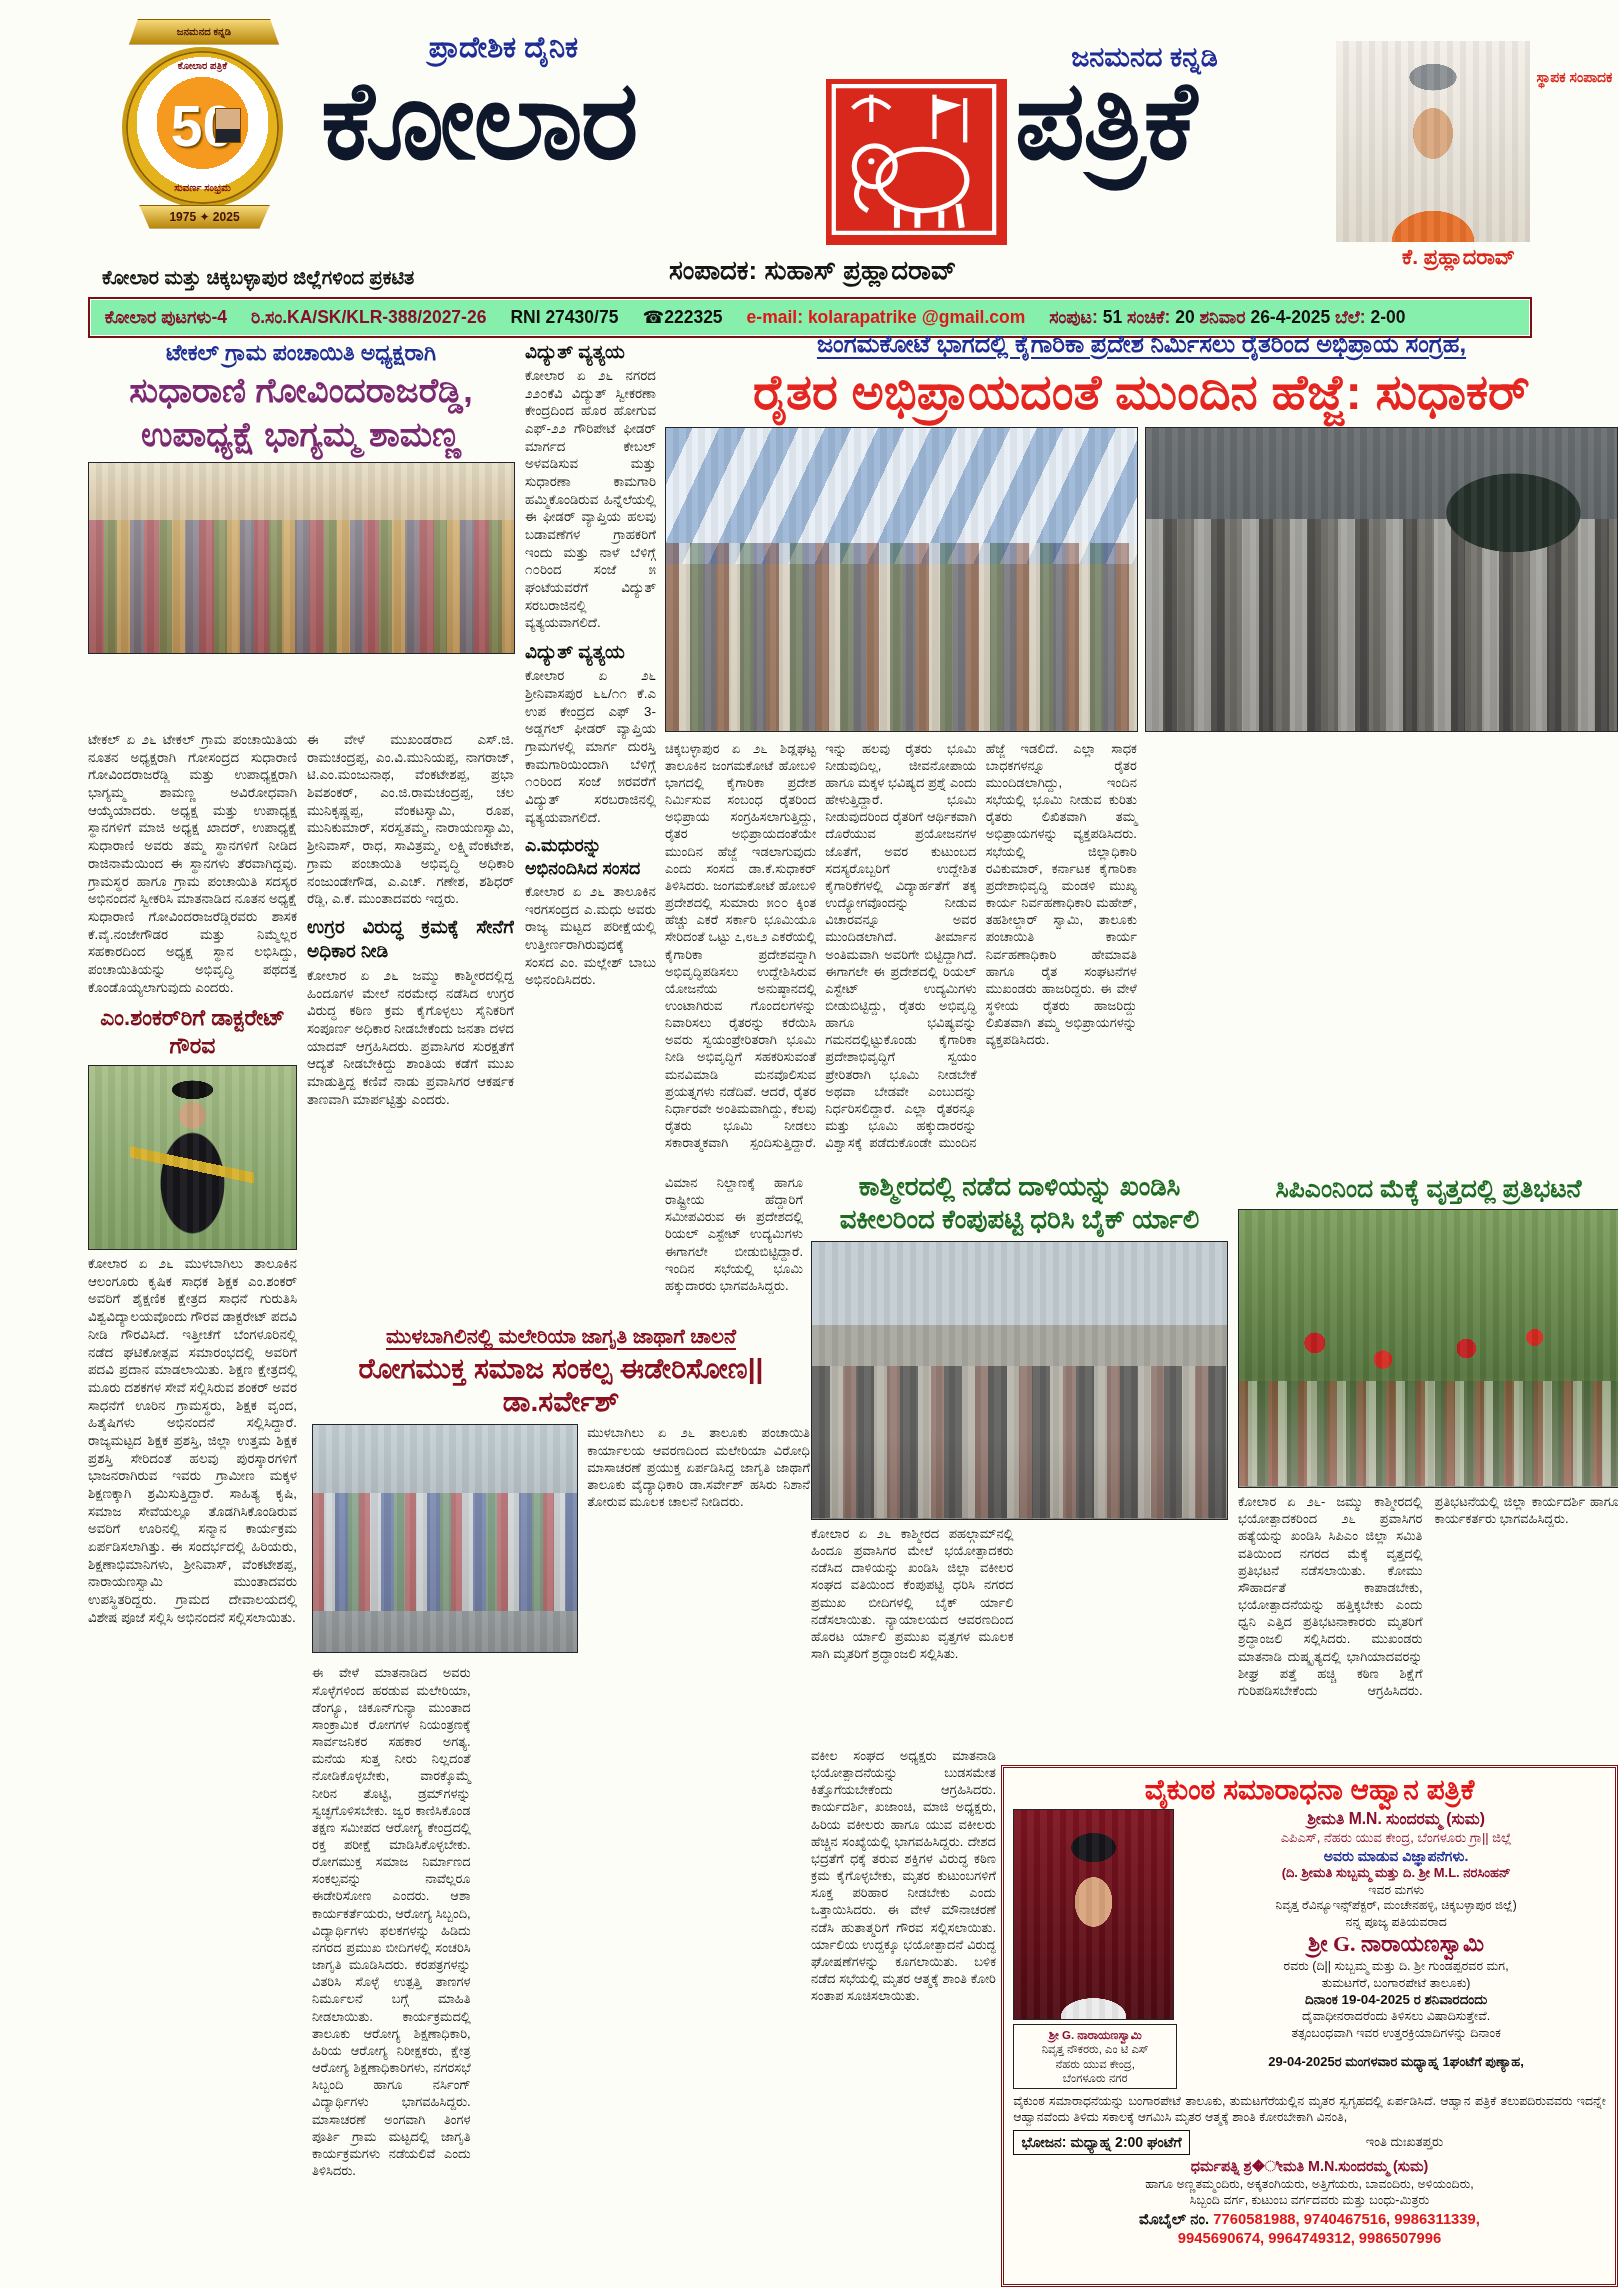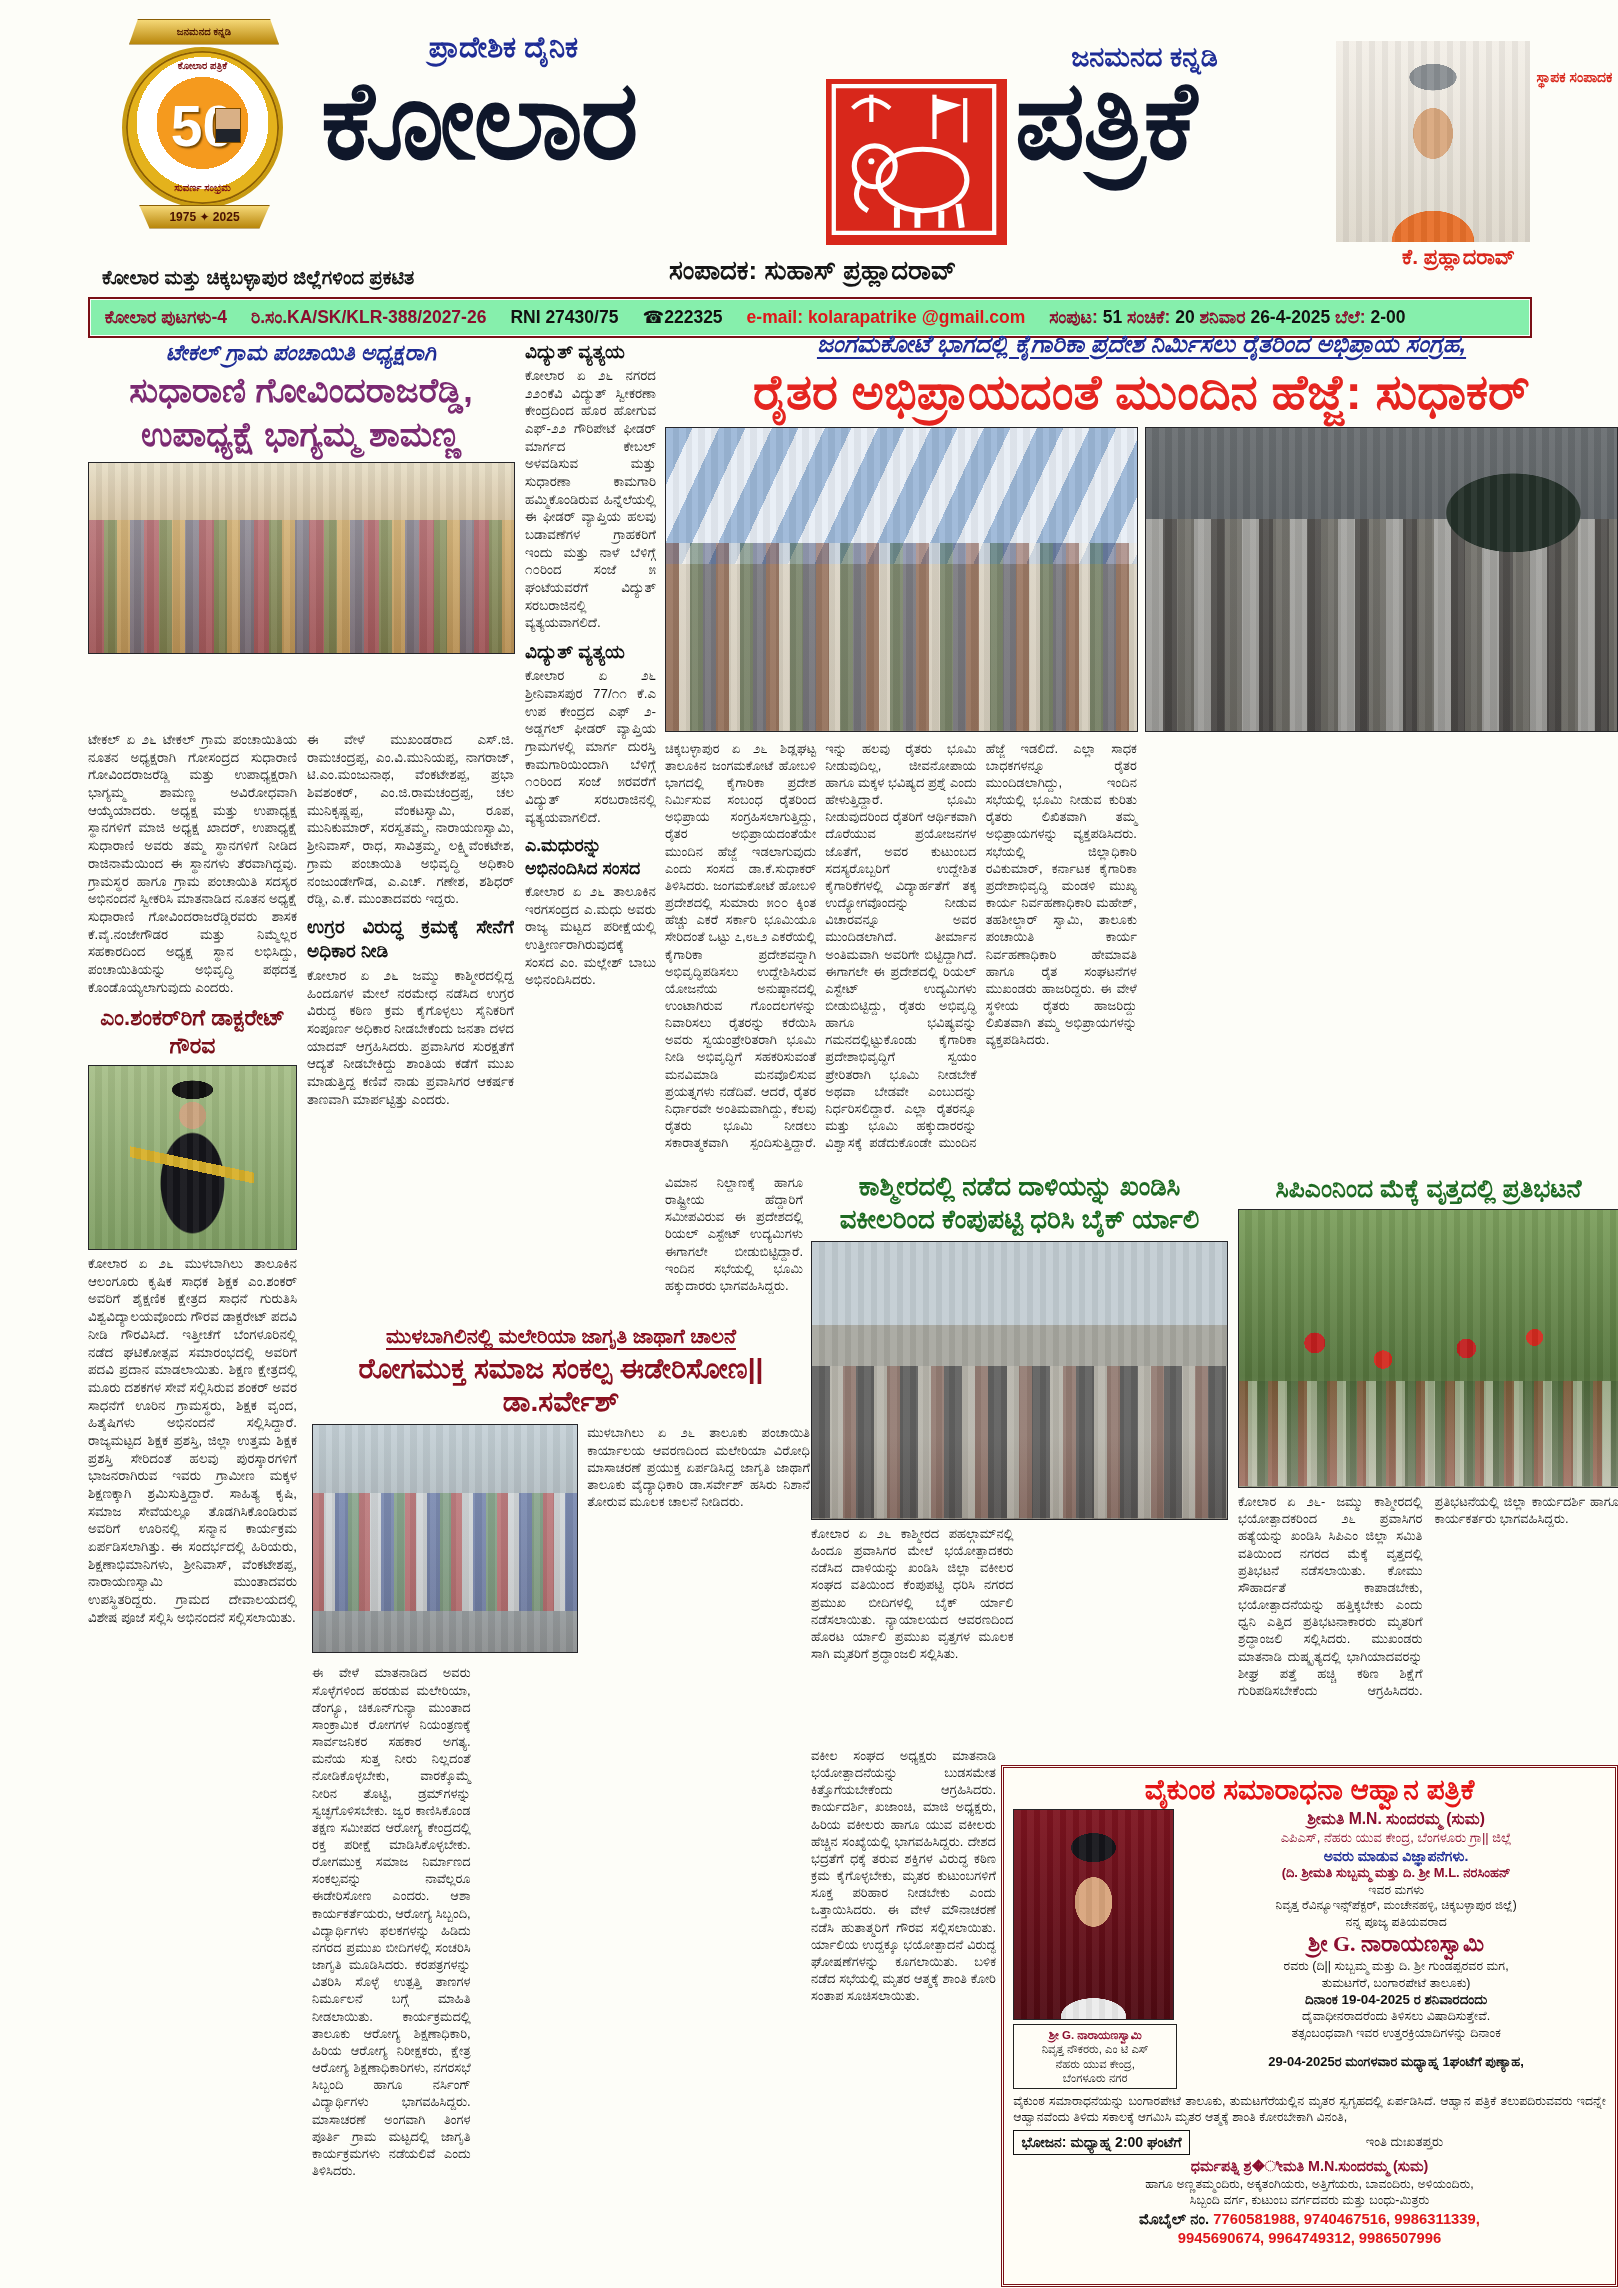--- a/index.html
+++ b/index.html
@@ -87,21 +87,21 @@
      radial-gradient(ellipse 37px 24px at 50% 18%, #15151a 60%, rgba(0,0,0,0) 61%),
      linear-gradient(#7e1420,#4f0a12);}
   .ph-founder{background:
      radial-gradient(ellipse 66px 50px at 50% 100%, #e8702a 62%, rgba(0,0,0,0) 63%),
      radial-gradient(ellipse 33px 42px at 50% 46%, #d9a87e 60%, rgba(0,0,0,0) 61%),
      radial-gradient(ellipse 39px 22px at 50% 18%, #8a8f93 60%, rgba(0,0,0,0) 61%),
      linear-gradient(#f3efe8,#ded8cc);}
 
   
   .body-txt{font-size:13.4px;line-height:1.32;color:#141414;}
-  .kick-blue{color:#1f2d96;font-weight:bold;font-style:italic;}
+  .kick-blue{color:#1f2d96;font-weight:bold;}
   .kick-und{text-decoration:underline;text-underline-offset:4.6px;}
   .hl-purple{color:#7b2a72;font-weight:bold;}
   .hl-red{color:#e52520;font-weight:bold;}
   .hl-green{color:#1e6b22;font-weight:bold;}
   .hl-maroon{color:#8a1020;font-weight:bold;}
   .subhead-maroon{color:#7a0f1a;font-weight:bold;text-align:center;font-size:21px;line-height:1.3;margin:7.4px 0 3.7px;}
   .subhead-blk{color:#111;font-weight:bold;font-size:18.5px;line-height:1.3;margin:7.4px 0 3.7px;}
   .cols2{columns:2;column-gap:12px;column-fill:auto;}
   .cols3{columns:3;column-gap:11px;column-fill:auto;}
   .cols6{columns:6;column-gap:9.2px;column-fill:auto;}
@@ -201,21 +201,21 @@
   <div class="abs body-txt just ovh" style="left:307px;top:731px;width:207px;height:596px;">
     <span>ಈ ವೇಳೆ ಮುಖಂಡರಾದ ಎಸ್.ಜಿ. ರಾಮಚಂದ್ರಪ್ಪ, ಎಂ.ವಿ.ಮುನಿಯಪ್ಪ, ನಾಗರಾಜ್, ಟಿ.ಎಂ.ಮಂಜುನಾಥ, ವೆಂಕಟೇಶಪ್ಪ, ಪ್ರಭಾ ಶಿವಶಂಕರ್, ಎಂ.ಜಿ.ರಾಮಚಂದ್ರಪ್ಪ, ಚಲ ಮುನಿಕೃಷ್ಣಪ್ಪ, ವೆಂಕಟಸ್ವಾಮಿ, ರೂಪ, ಮುನಿಕುಮಾರ್, ಸರಸ್ವತಮ್ಮ, ನಾರಾಯಣಸ್ವಾಮಿ, ಶ್ರೀನಿವಾಸ್, ರಾಧ, ಸಾವಿತ್ರಮ್ಮ, ಲಕ್ಷ್ಮಿವೆಂಕಟೇಶ, ಗ್ರಾಮ ಪಂಚಾಯಿತಿ ಅಭಿವೃದ್ಧಿ ಅಧಿಕಾರಿ ನಂಜುಂಡೇಗೌಡ, ಎ.ಎಚ್. ಗಣೇಶ, ಶಶಿಧರ್ ರೆಡ್ಡಿ, ಎ.ಕೆ. ಮುಂತಾದವರು ಇದ್ದರು.</span>
     <div class="subhead-blk">ಉಗ್ರರ ವಿರುದ್ಧ ಕ್ರಮಕ್ಕೆ ಸೇನೆಗೆ ಅಧಿಕಾರ ನೀಡಿ</div>
     <span>ಕೋಲಾರ ಏ ೨೬ ಜಮ್ಮು ಕಾಶ್ಮೀರದಲ್ಲಿದ್ದ ಹಿಂದೂಗಳ ಮೇಲೆ ನರಮೇಧ ನಡೆಸಿದ ಉಗ್ರರ ವಿರುದ್ಧ ಕಠಿಣ ಕ್ರಮ ಕೈಗೊಳ್ಳಲು ಸೈನಿಕರಿಗೆ ಸಂಪೂರ್ಣ ಅಧಿಕಾರ ನೀಡಬೇಕೆಂದು ಜನತಾ ದಳದ ಯಾದವ್ ಆಗ್ರಹಿಸಿದರು. ಪ್ರವಾಸಿಗರ ಸುರಕ್ಷತೆಗೆ ಆದ್ಯತೆ ನೀಡಬೇಕಿದ್ದು ಶಾಂತಿಯ ಕಡೆಗೆ ಮುಖ ಮಾಡುತ್ತಿದ್ದ ಕಣಿವೆ ನಾಡು ಪ್ರವಾಸಿಗರ ಆಕರ್ಷಕ ತಾಣವಾಗಿ ಮಾರ್ಪಟ್ಟಿತ್ತು ಎಂದರು.</span>
   </div>
 
   <div class="abs body-txt just ovh" style="left:525px;top:340px;width:131px;height:986px;">
     <div class="subhead-blk" style="margin:0 0 2.8px;font-size:18.5px;">ವಿದ್ಯುತ್ ವ್ಯತ್ಯಯ</div>
     <span>ಕೋಲಾರ ಏ ೨೬ ನಗರದ ೨೨೦ಕೆವಿ ವಿದ್ಯುತ್ ಸ್ವೀಕರಣಾ ಕೇಂದ್ರದಿಂದ ಹೊರ ಹೋಗುವ ಎಫ್-೨೨ ಗೌರಿಪೇಟೆ ಫೀಡರ್ ಮಾರ್ಗದ ಕೇಬಲ್ ಅಳವಡಿಸುವ ಮತ್ತು ಸುಧಾರಣಾ ಕಾಮಗಾರಿ ಹಮ್ಮಿಕೊಂಡಿರುವ ಹಿನ್ನೆಲೆಯಲ್ಲಿ ಈ ಫೀಡರ್ ವ್ಯಾಪ್ತಿಯ ಹಲವು ಬಡಾವಣೆಗಳ ಗ್ರಾಹಕರಿಗೆ ಇಂದು ಮತ್ತು ನಾಳೆ ಬೆಳಿಗ್ಗೆ ೧೦ರಿಂದ ಸಂಜೆ ೫ ಘಂಟೆಯವರೆಗೆ ವಿದ್ಯುತ್ ಸರಬರಾಜಿನಲ್ಲಿ ವ್ಯತ್ಯಯವಾಗಲಿದೆ.</span>
     <div class="subhead-blk" style="font-size:18.5px;">ವಿದ್ಯುತ್ ವ್ಯತ್ಯಯ</div>
-    <span>ಕೋಲಾರ ಏ ೨೬ ಶ್ರೀನಿವಾಸಪುರ 77/೧೧ ಕೆ.ಎ ಉಪ ಕೇಂದ್ರದ ಎಫ್ ೨- ಅಡ್ಡಗಲ್ ಫೀಡರ್ ವ್ಯಾಪ್ತಿಯ ಗ್ರಾಮಗಳಲ್ಲಿ ಮಾರ್ಗ ದುರಸ್ತಿ ಕಾಮಗಾರಿಯಿಂದಾಗಿ ಬೆಳಿಗ್ಗೆ ೧೦ರಿಂದ ಸಂಜೆ ೫ರವರೆಗೆ ವಿದ್ಯುತ್ ಸರಬರಾಜಿನಲ್ಲಿ ವ್ಯತ್ಯಯವಾಗಲಿದೆ.</span>
+    <span>ಕೋಲಾರ ಏ ೨೬ ಶ್ರೀನಿವಾಸಪುರ ೬೬/೧೧ ಕೆ.ಎ ಉಪ ಕೇಂದ್ರದ ಎಫ್ 3- ಅಡ್ಡಗಲ್ ಫೀಡರ್ ವ್ಯಾಪ್ತಿಯ ಗ್ರಾಮಗಳಲ್ಲಿ ಮಾರ್ಗ ದುರಸ್ತಿ ಕಾಮಗಾರಿಯಿಂದಾಗಿ ಬೆಳಿಗ್ಗೆ ೧೦ರಿಂದ ಸಂಜೆ ೫ರವರೆಗೆ ವಿದ್ಯುತ್ ಸರಬರಾಜಿನಲ್ಲಿ ವ್ಯತ್ಯಯವಾಗಲಿದೆ.</span>
     <div class="subhead-blk" style="font-size:17.5px;">ಎ.ಮಧುರನ್ನು ಅಭಿನಂದಿಸಿದ ಸಂಸದ</div>
     <span>ಕೋಲಾರ ಏ ೨೬ ತಾಲೂಕಿನ ಇರಗಸಂದ್ರದ ಎ.ಮಧು ಅವರು ರಾಜ್ಯ ಮಟ್ಟದ ಪರೀಕ್ಷೆಯಲ್ಲಿ ಉತ್ತೀರ್ಣರಾಗಿರುವುದಕ್ಕೆ ಸಂಸದ ಎಂ. ಮಲ್ಲೇಶ್ ಬಾಬು ಅಭಿನಂದಿಸಿದರು.</span>
   </div>
 
   <div class="abs" style="left:665px;top:330px;width:953px;">
     <div class="kick-blue kick-und ctr" style="font-size:24px;">ಜಂಗಮಕೋಟೆ ಭಾಗದಲ್ಲಿ ಕೈಗಾರಿಕಾ ಪ್ರದೇಶ ನಿರ್ಮಿಸಲು ರೈತರಿಂದ ಅಭಿಪ್ರಾಯ ಸಂಗ್ರಹ,</div>
     <div class="hl-red ctr" style="font-size:49px;line-height:1.15;margin-top:5.5px;">ರೈತರ ಅಭಿಪ್ರಾಯದಂತೆ ಮುಂದಿನ ಹೆಜ್ಜೆ: ಸುಧಾಕರ್</div>
     <div style="display:flex;gap:7.4px;margin-top:7.4px;">
       <div class="ph ph-meeting" style="flex:1;height:303px;"></div>
       <div class="ph ph-class" style="flex:1;height:303px;"></div>

